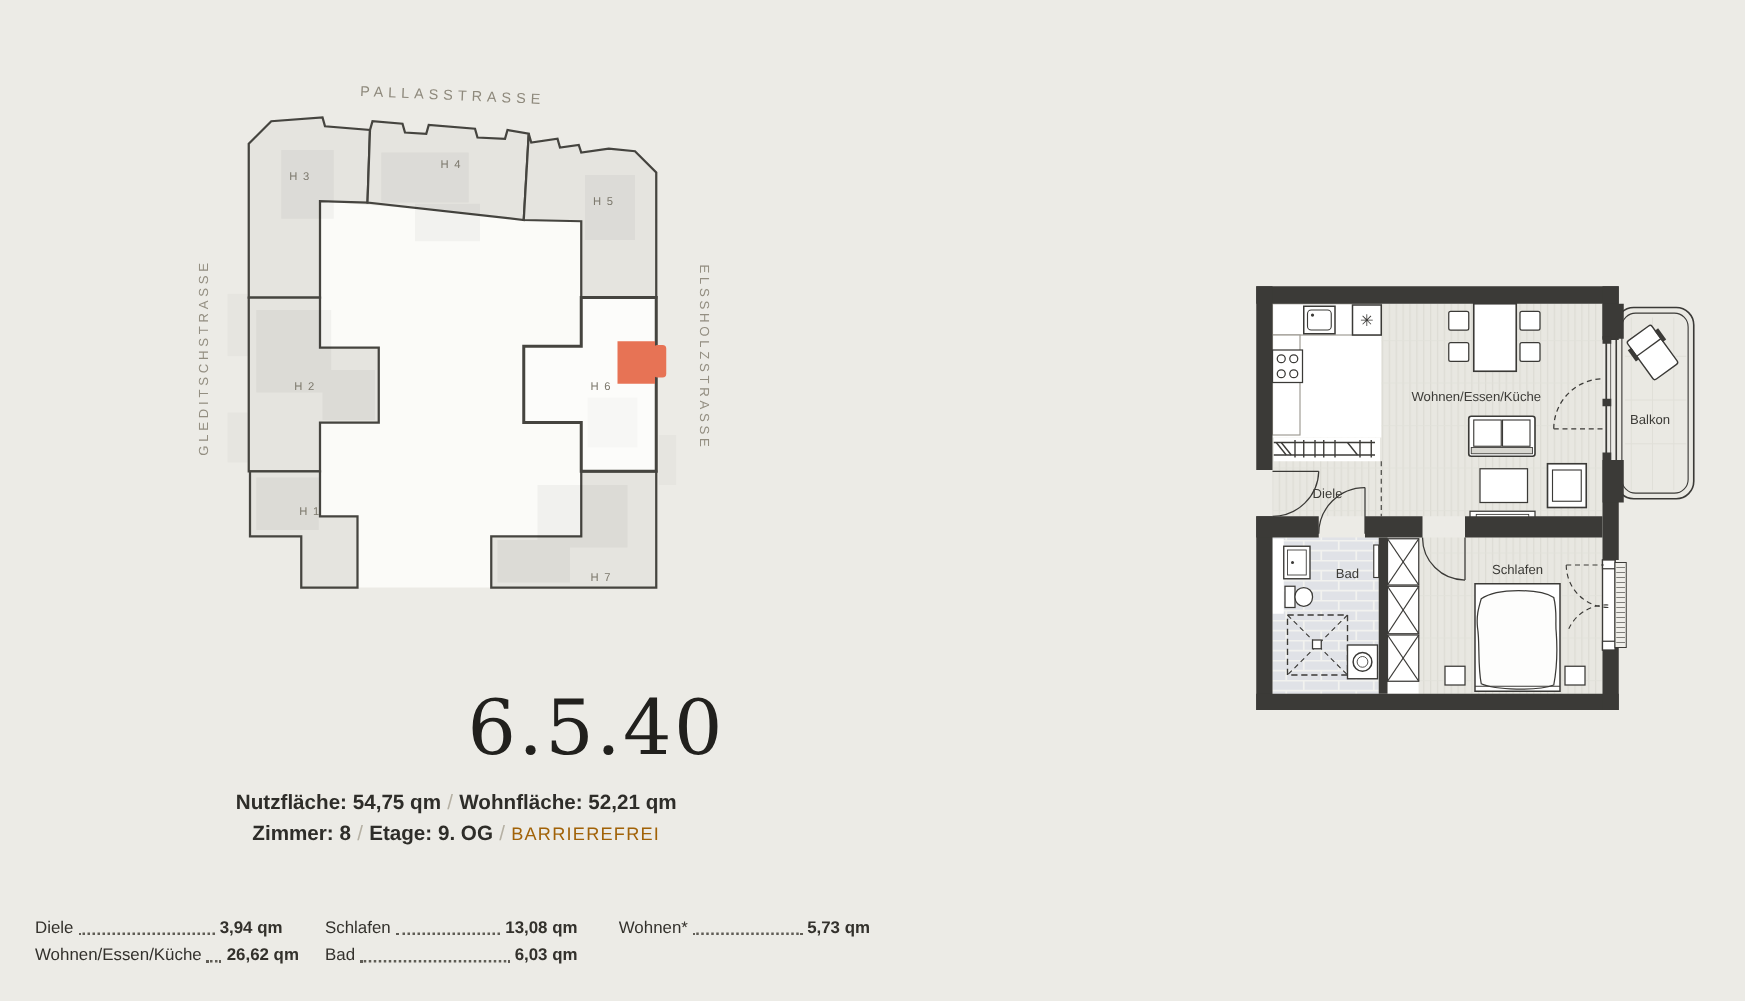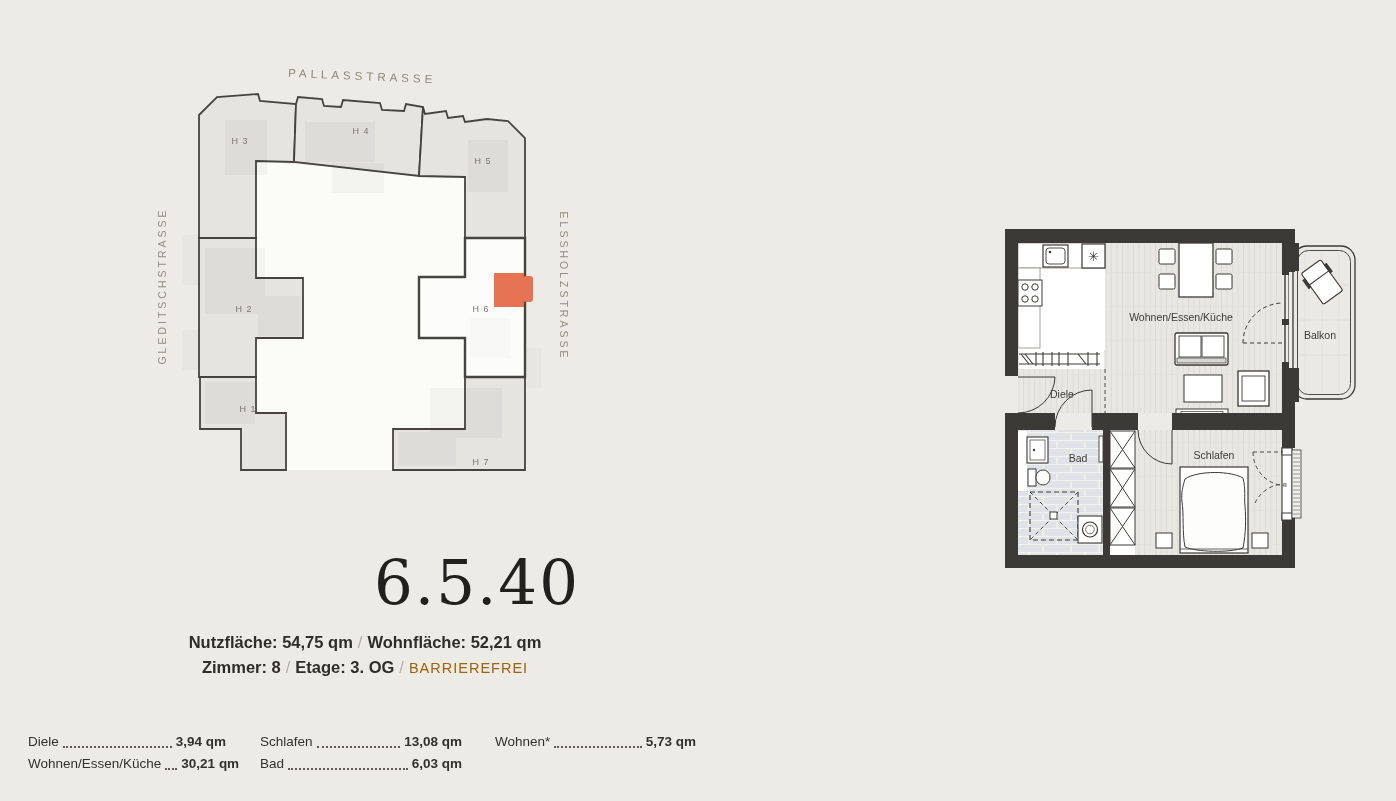--- a/index.html
+++ b/index.html
@@ -307,36 +307,36 @@
     <text class="fp-label" x="1214" y="459" text-anchor="middle">Schlafen</text>
   </svg>
 
   <div class="unit-block">
     <div class="unit-number">6.5.40</div>
     <div class="unit-details">
       <div class="detail-line">
         <span>Nutzfläche: 54,75 qm</span><span class="sep">/</span><span>Wohnfläche: 52,21 qm</span>
       </div>
       <div class="detail-line">
-        <span>Zimmer: 8</span><span class="sep">/</span><span>Etage: 3. OG</span><span class="sep">/</span><span class="muted">BARRIEREFREI</span>
+        <span>Zimmer: 8</span><span class="sep">/</span><span>Etage: 9. OG</span><span class="sep">/</span><span class="muted">BARRIEREFREI</span>
       </div>
     </div>
   </div>
 
   <div class="room-table">
     <div class="rt-col rt-col1">
       <div class="rt-row">
         <span class="rt-label">Diele</span>
         <span class="rt-dots"></span>
         <span class="rt-value">3,94 qm</span>
       </div>
       <div class="rt-row">
         <span class="rt-label">Wohnen/Essen/Küche</span>
         <span class="rt-dots"></span>
-        <span class="rt-value">30,21 qm</span>
+        <span class="rt-value">26,62 qm</span>
       </div>
     </div>
     <div class="rt-col rt-col2">
       <div class="rt-row">
         <span class="rt-label">Schlafen</span>
         <span class="rt-dots"></span>
         <span class="rt-value">13,08 qm</span>
       </div>
       <div class="rt-row">
         <span class="rt-label">Bad</span>

